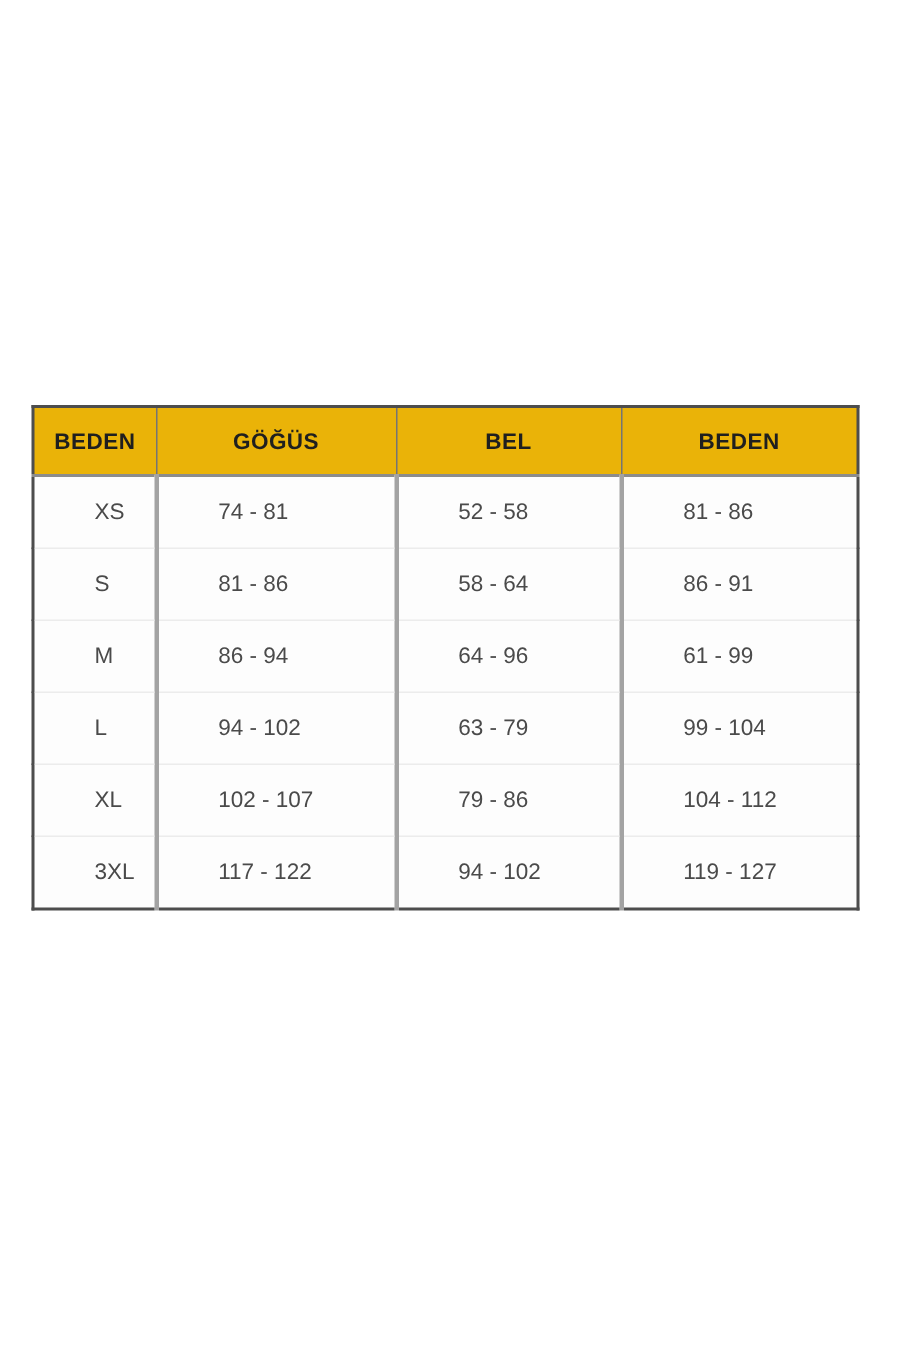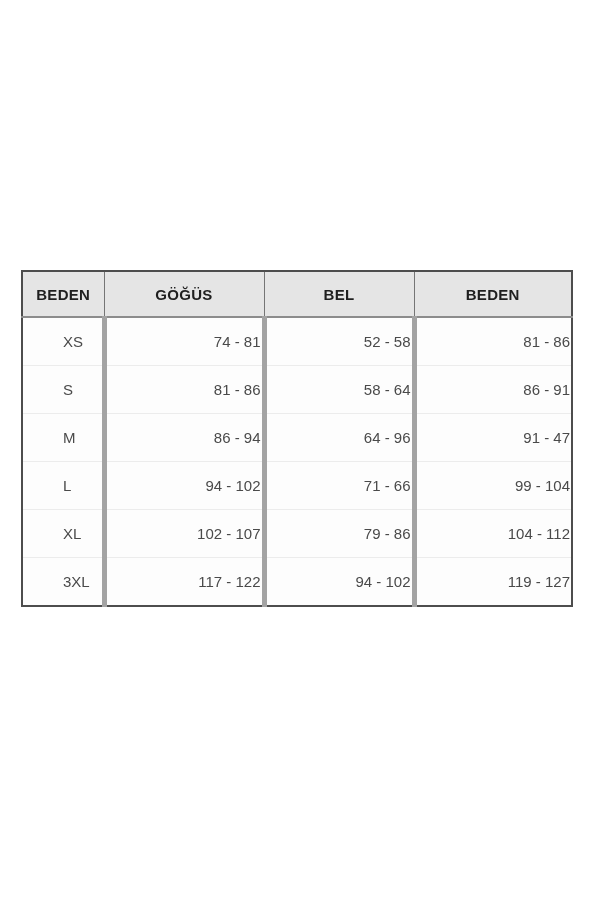--- a/index.html
+++ b/index.html
@@ -25,40 +25,40 @@
     border: 2px solid #4d4d4d;
     background: #fdfdfd;
   }
   col.c-size  { width: 82px; }
   col.c-chest { width: 160px; }
   col.c-waist { width: 150px; }
   col.c-hip   { width: 158px; }
 
   .size-table th {
     height: 42px;
-    background: #e5e5e5;
+    background: #eab308;
     border-bottom: 2px solid #8c8c8c;
     border-left: 1px solid #757575;
     border-right: 1px solid #757575;
     font-size: 15px;
     font-weight: 700;
     color: #1f1f1f;
     text-align: center;
     vertical-align: middle;
     letter-spacing: 0.3px;
   }
   .size-table td {
     height: 45px;
-    border-left: 5px solid #a3a3a3;
+    border-left: 3px solid #a3a3a3;
     border-right: 1px solid #757575;
     border-top: 1px solid #ececec;
     font-size: 15px;
     font-weight: 400;
     color: #4a4a4a;
-    text-align: right;
+    text-align: left;
     vertical-align: middle;
     background: #fdfdfd;
     padding-left: 40px;
   }
   .size-table tbody tr:first-child td {
     border-top: none;
   }
   .size-table th:first-child,
   .size-table td:first-child {
     border-left: none;
@@ -100,26 +100,26 @@
       <tr>
         <td class="size-cell">S</td>
         <td>81 - 86</td>
         <td>58 - 64</td>
         <td>86 - 91</td>
       </tr>
       <tr>
         <td class="size-cell">M</td>
         <td>86 - 94</td>
         <td>64 - 96</td>
-        <td>91 - 47</td>
+        <td>61 - 99</td>
       </tr>
       <tr>
         <td class="size-cell">L</td>
         <td>94 - 102</td>
-        <td>71 - 66</td>
+        <td>63 - 79</td>
         <td>99 - 104</td>
       </tr>
       <tr>
         <td class="size-cell">XL</td>
         <td>102 - 107</td>
         <td>79 - 86</td>
         <td>104 - 112</td>
       </tr>
       <tr>
         <td class="size-cell">3XL</td>

